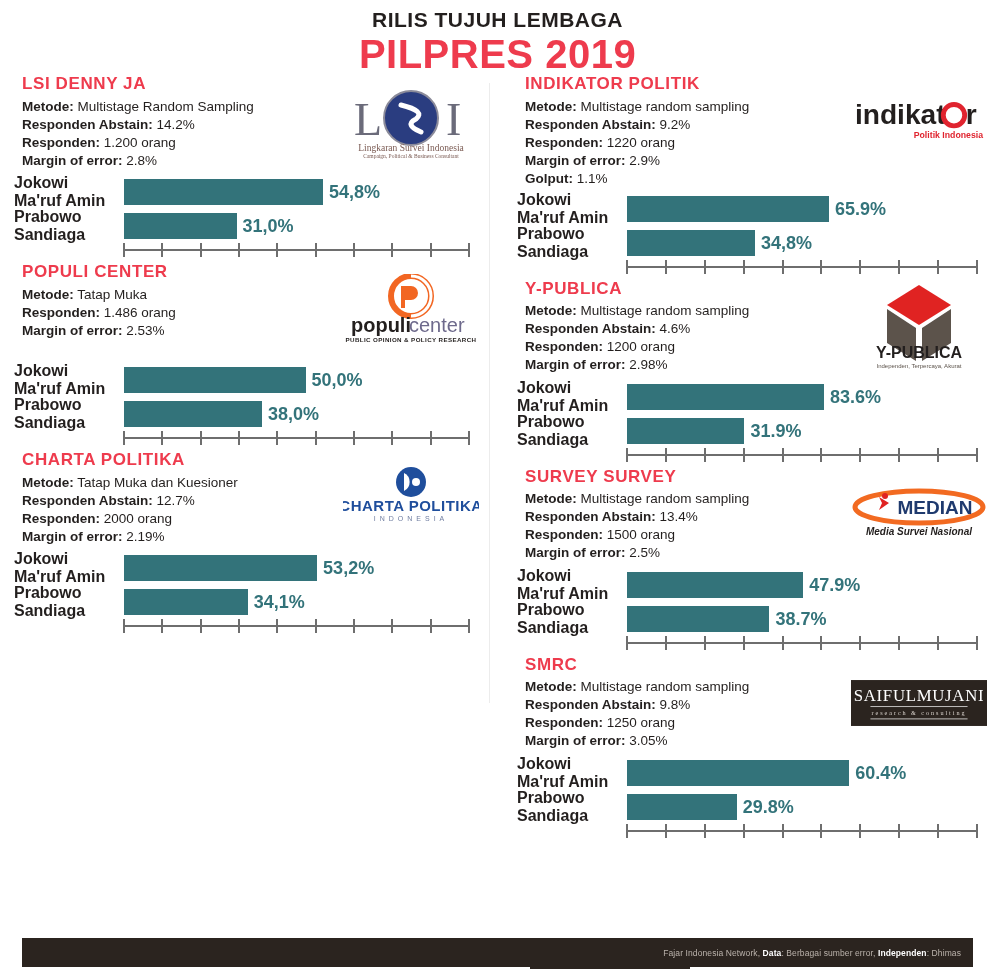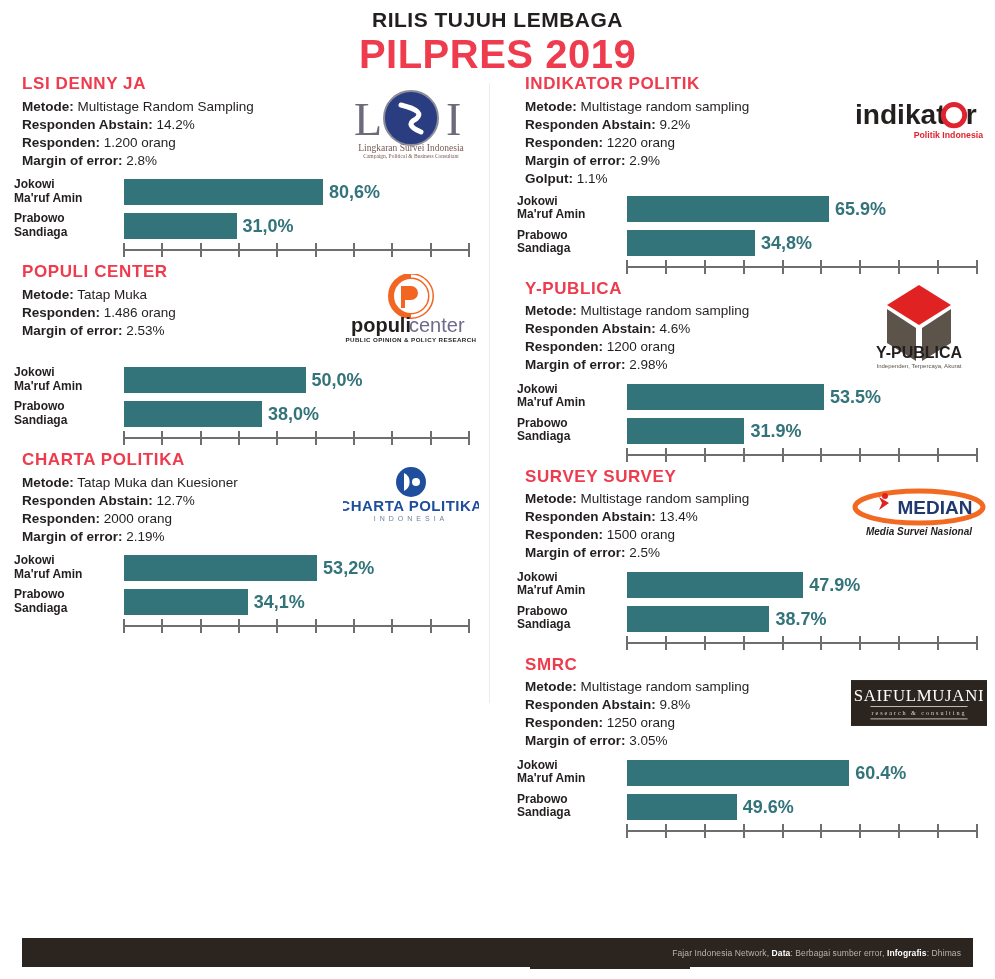--- a/index.html
+++ b/index.html
@@ -114,21 +114,21 @@
   .bar-row {
     position: relative;
     height: 30px;
     margin-bottom: 4px;
   }
   .bar-label {
     position: absolute;
     left: 0;
     top: 50%;
     transform: translateY(-50%);
-    font-size: 12px;
+    font-size: 16px;
     font-weight: bold;
     line-height: 1.15;
     color: #231f1e;
     width: 104px;
     white-space: pre-line;
   }
   .bar-track {
     position: absolute;
     left: 110px;
     right: 0;
@@ -238,21 +238,21 @@
       <text x="65" y="73" font-family="Liberation Serif, serif" font-size="5.5" fill="#7a5a52" text-anchor="middle">Campaign, Political &amp; Business Consultant</text>
     </svg>
           </div>
     </div>
     <div class="chart">
       <div class="bar-row">
         <div class="bar-label">Jokowi
 Ma'ruf Amin</div>
         <div class="bar-track">
           <div class="bar-fill" style="width:54.8%"></div>
-          <div class="bar-value" style="left:54.8%">80,6%</div>
+          <div class="bar-value" style="left:54.8%">54,8%</div>
         </div>
       </div>
           <div class="bar-row">
         <div class="bar-label">Prabowo
 Sandiaga</div>
         <div class="bar-track">
           <div class="bar-fill" style="width:31%"></div>
           <div class="bar-value" style="left:31%">31,0%</div>
         </div>
       </div>
@@ -440,21 +440,21 @@
       <text x="60" y="89" font-family="Liberation Sans, sans-serif" font-size="6" fill="#5c534b" text-anchor="middle">Independen, Terpercaya, Akurat</text>
     </svg>
           </div>
     </div>
     <div class="chart">
       <div class="bar-row">
         <div class="bar-label">Jokowi
 Ma'ruf Amin</div>
         <div class="bar-track">
           <div class="bar-fill" style="width:53.5%"></div>
-          <div class="bar-value" style="left:53.5%">53.5%</div>
+          <div class="bar-value" style="left:53.5%">83.6%</div>
         </div>
       </div>
           <div class="bar-row">
         <div class="bar-label">Prabowo
 Sandiaga</div>
         <div class="bar-track">
           <div class="bar-fill" style="width:31.9%"></div>
           <div class="bar-value" style="left:31.9%">31.9%</div>
         </div>
       </div>
@@ -548,21 +548,21 @@
         <div class="bar-track">
           <div class="bar-fill" style="width:60.4%"></div>
           <div class="bar-value" style="left:60.4%">60.4%</div>
         </div>
       </div>
           <div class="bar-row">
         <div class="bar-label">Prabowo
 Sandiaga</div>
         <div class="bar-track">
           <div class="bar-fill" style="width:29.8%"></div>
-          <div class="bar-value" style="left:29.8%">49.6%</div>
+          <div class="bar-value" style="left:29.8%">29.8%</div>
         </div>
       </div>
       <div class="axis">
             <div class="axis-line"></div>
             <div class="tick" style="left:calc(0% - 1px)"></div>
             <div class="tick" style="left:calc(11.11111111111111% - 1px)"></div>
             <div class="tick" style="left:calc(22.22222222222222% - 1px)"></div>
             <div class="tick" style="left:calc(33.33333333333333% - 1px)"></div>
             <div class="tick" style="left:calc(44.44444444444444% - 1px)"></div>
             <div class="tick" style="left:calc(55.55555555555556% - 1px)"></div>
@@ -574,17 +574,17 @@
     </div>
   </div>
     </div>
 </div>
 
 <div class="footer">
   <div class="footer-bar">
     <div class="footer-text">
       <span>Fajar Indonesia Network,</span>
       <b>Data</b><span>: Berbagai sumber error,</span>
-      <b>Infografis</b><span>: Dhimas</span>
+      <b>Independen</b><span>: Dhimas</span>
     </div>
   </div>
   <div class="footer-notch"></div>
 </div>
 
 </body></html>

